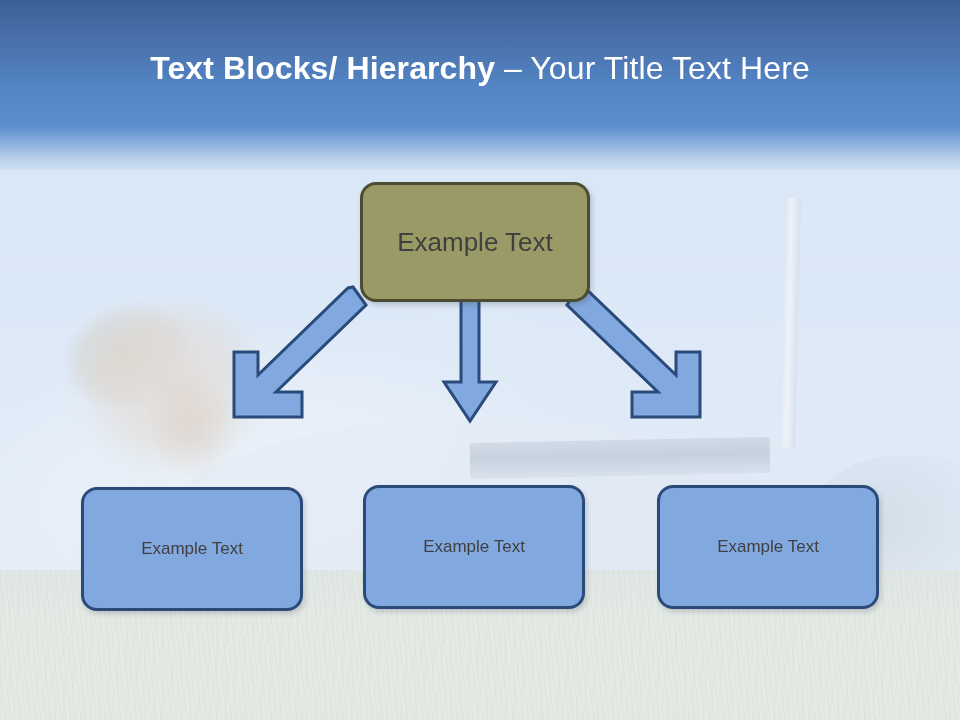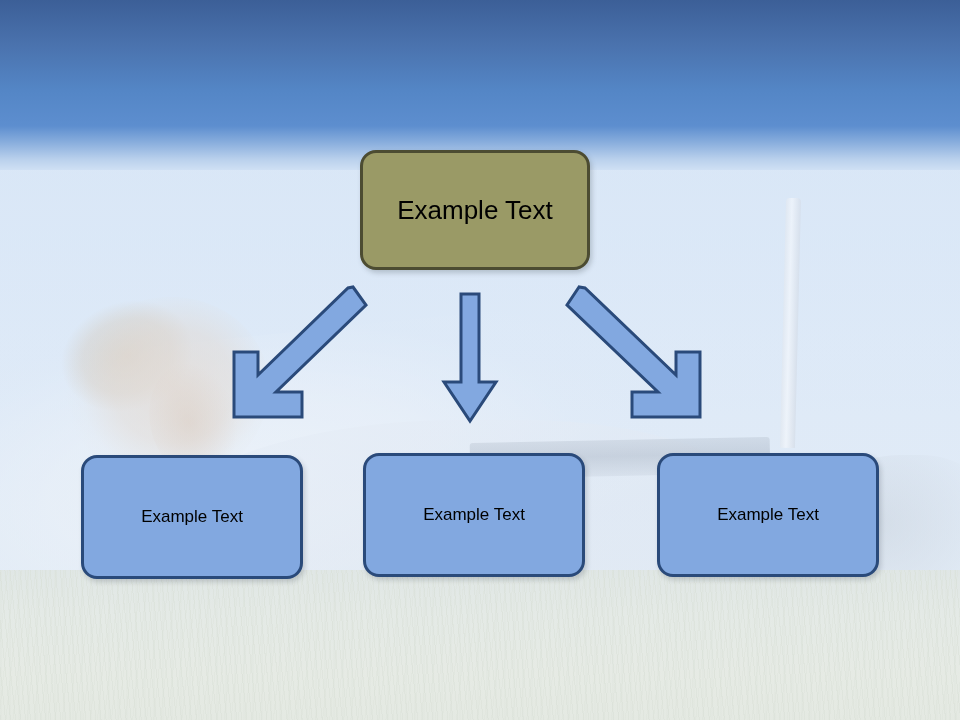--- a/index.html
+++ b/index.html
@@ -140,22 +140,23 @@
   .title-strong { font-weight: bold; }
   .title-rest { font-weight: normal; }
 
   
   .node {
     position: absolute;
     box-sizing: border-box;
     display: flex;
     align-items: center;
     justify-content: center;
-    color: #000000;
+    color: #404040;
     text-align: left;
+    margin-top: 32px;
   }
   .node-top {
     left: 360px; top: 150px;
     width: 230px; height: 120px;
     background: #9a9a66;
     border: 3px solid #4c4c32;
     border-radius: 16px;
     font-size: 26px;
     box-shadow: 2px 3px 5px rgba(60,70,80,0.25);
   }
@@ -195,20 +196,23 @@
   <div class="bg-head"></div>
   <div class="bg-face-shadow"></div>
   <div class="bg-laptop-base"></div>
   <div class="bg-laptop-screen"></div>
   <div class="bg-bag"></div>
   <div class="bg-grass"></div>
   <div class="bg-wash"></div>
 
   <div class="title-band"></div>
   <div class="title-fade"></div>
+  <div class="title-text">
+    <span class="title-strong">Text Blocks/ Hierarchy</span><span class="title-rest"> – </span><span class="title-rest">Your Title Text Here</span>
+  </div>
 
   <svg class="arrow-svg arrow-left" width="140" height="140" viewBox="0 0 140 140">
     <polygon class="arrow-shape" points="125,5 138,23 48,110 74,110 74,135 6,135 6,70 30,70 30,93 120,6"></polygon>
   </svg>
 
   <svg class="arrow-svg arrow-mid" width="60" height="135" viewBox="0 0 60 135">
     <polygon class="arrow-shape" points="21,4 39,4 39,92 56,92 30,131 4,92 21,92"></polygon>
   </svg>
 
   <svg class="arrow-svg arrow-right" width="160" height="140" viewBox="0 0 160 140">

